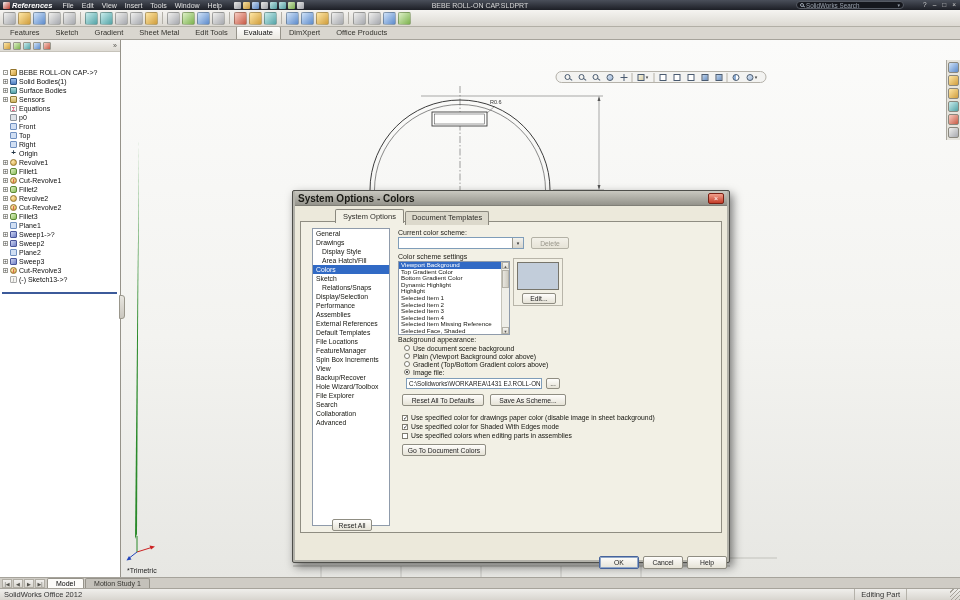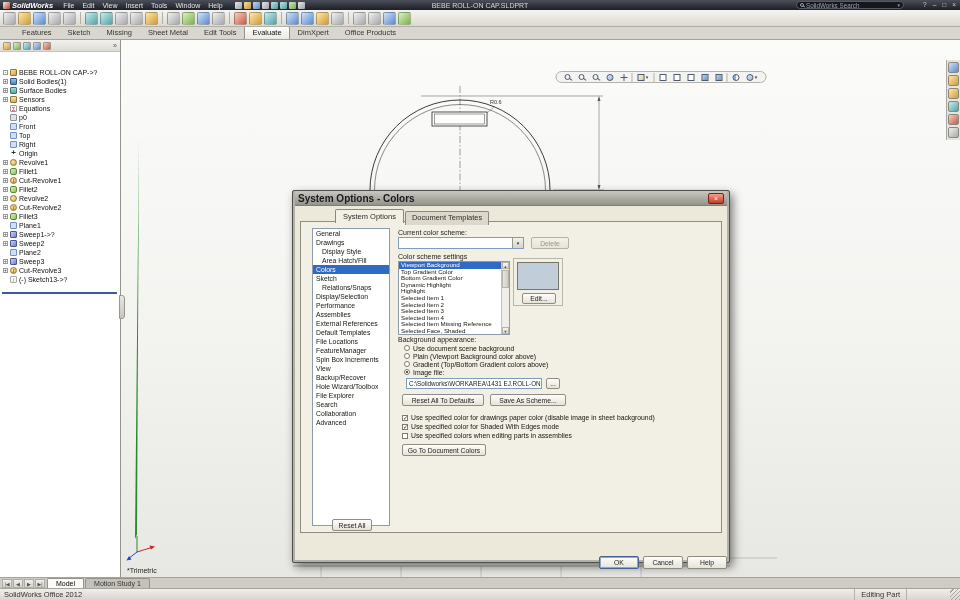--- a/index.html
+++ b/index.html
@@ -36,21 +36,21 @@
   
   .hue-grey{background:linear-gradient(135deg,#f0f0ee,#a6a8ae);}
   .hue-gold{background:linear-gradient(135deg,#ffe7a6,#cf9d3c);}
   .hue-blue{background:linear-gradient(135deg,#cfe2f8,#5d8bcb);}
   .hue-green{background:linear-gradient(135deg,#ddf0c6,#7cb24e);}
   .hue-red{background:linear-gradient(135deg,#f8cdc2,#c75a45);}
   .hue-teal{background:linear-gradient(135deg,#c8ecec,#53a3a6);}
 
   
   .cmdrow{position:absolute;left:0;top:27px;width:960px;height:13px;background:#d9d6cf;border-bottom:1px solid #a6a39b;
-    display:flex;align-items:flex-end;padding-left:14px;z-index:18;}
+    display:flex;align-items:flex-end;padding-left:2px;z-index:18;}
   .cmtab{font-size:7.5px;color:#35342f;padding:1px 7px 2px;border:1px solid transparent;border-bottom:none;white-space:nowrap;}
   .cmtab.active{background:linear-gradient(#fdfdfc,#ebe9e2);border-color:#96938a;border-radius:2px 2px 0 0;color:#111;}
   .doc-controls{position:absolute;right:5px;top:2px;display:flex;gap:5px;}
   .doc-controls .wc{color:#55544e;font-size:6.5px;}
 
   
   .fmpanel{position:absolute;left:0;top:40px;width:121px;height:537px;background:#fff;border-right:1px solid #96938a;overflow:hidden;z-index:4;}
   .fmhead{height:12px;background:linear-gradient(#f2f1ee,#dedbd4);border-bottom:1px solid #c6c3ba;display:flex;align-items:center;gap:2px;padding:0 3px;}
   .fm-i{width:8px;height:8px;border-radius:1px;border:1px solid #9a978c;}
   .chev{margin-left:auto;font-size:7px;color:#55544e;line-height:8px;}
@@ -191,21 +191,21 @@
   .btn-help{left:392px;top:350px;width:40px;height:13px;}
 </style>
 </head>
 <body>
 
 <div class="app">
 
   <div class="titlebar">
     <div class="logo">
       <span class="logo-mark"></span>
-      <span class="logo-text">SolidWorks</span>
+      <span class="logo-text">References</span>
     </div>
     <div class="menubar">
 
     <span class="menu-item">File</span>
         <span class="menu-item">Edit</span>
         <span class="menu-item">View</span>
         <span class="menu-item">Insert</span>
         <span class="menu-item">Tools</span>
         <span class="menu-item">Window</span>
         <span class="menu-item">Help</span>
@@ -267,21 +267,21 @@
       <span class="tb-i hue-grey"></span>
       <span class="tb-i hue-grey"></span>
       <span class="tb-i hue-blue"></span>
       <span class="tb-i hue-green"></span>
     </div>
 
   <div class="cmdrow">
 
   <div class="cmtab">Features</div>
       <div class="cmtab">Sketch</div>
-      <div class="cmtab">Missing</div>
+      <div class="cmtab">Gradient</div>
       <div class="cmtab">Sheet Metal</div>
       <div class="cmtab">Edit Tools</div>
       <div class="cmtab active">Evaluate</div>
       <div class="cmtab">DimXpert</div>
       <div class="cmtab">Office Products</div>
     </div>
   <div class="doc-controls" style="top:29px;">
 
   <span class="wc">–</span>
       <span class="wc">□</span>

